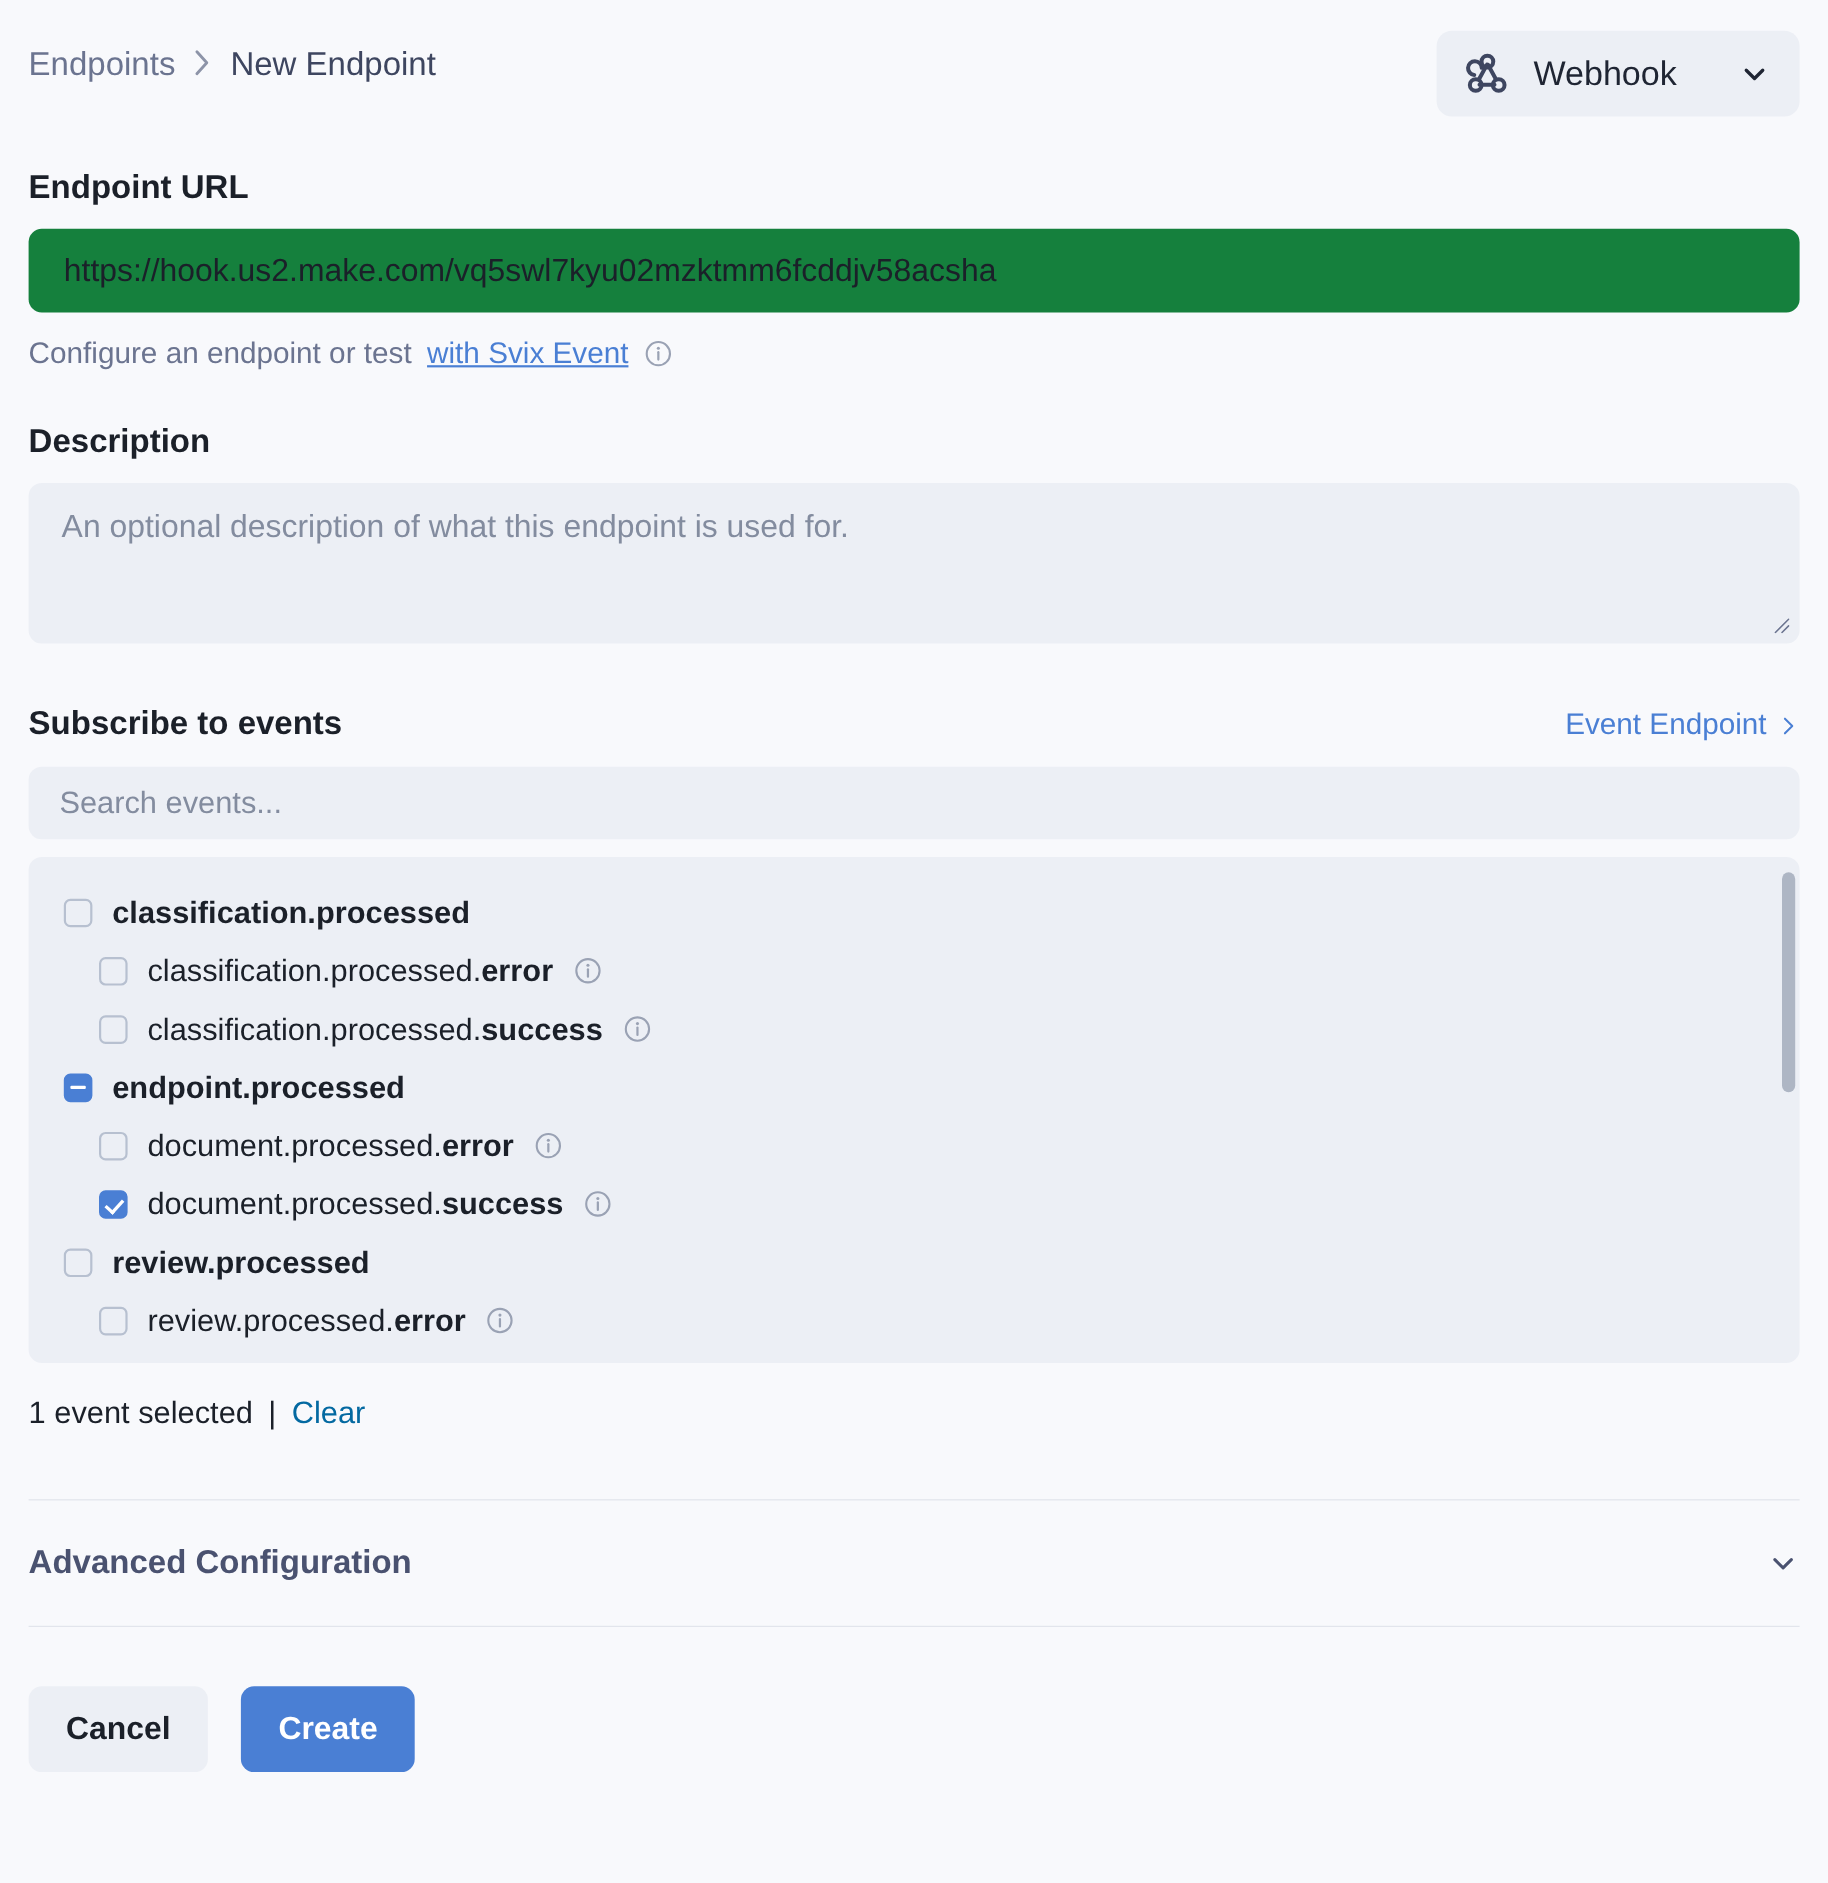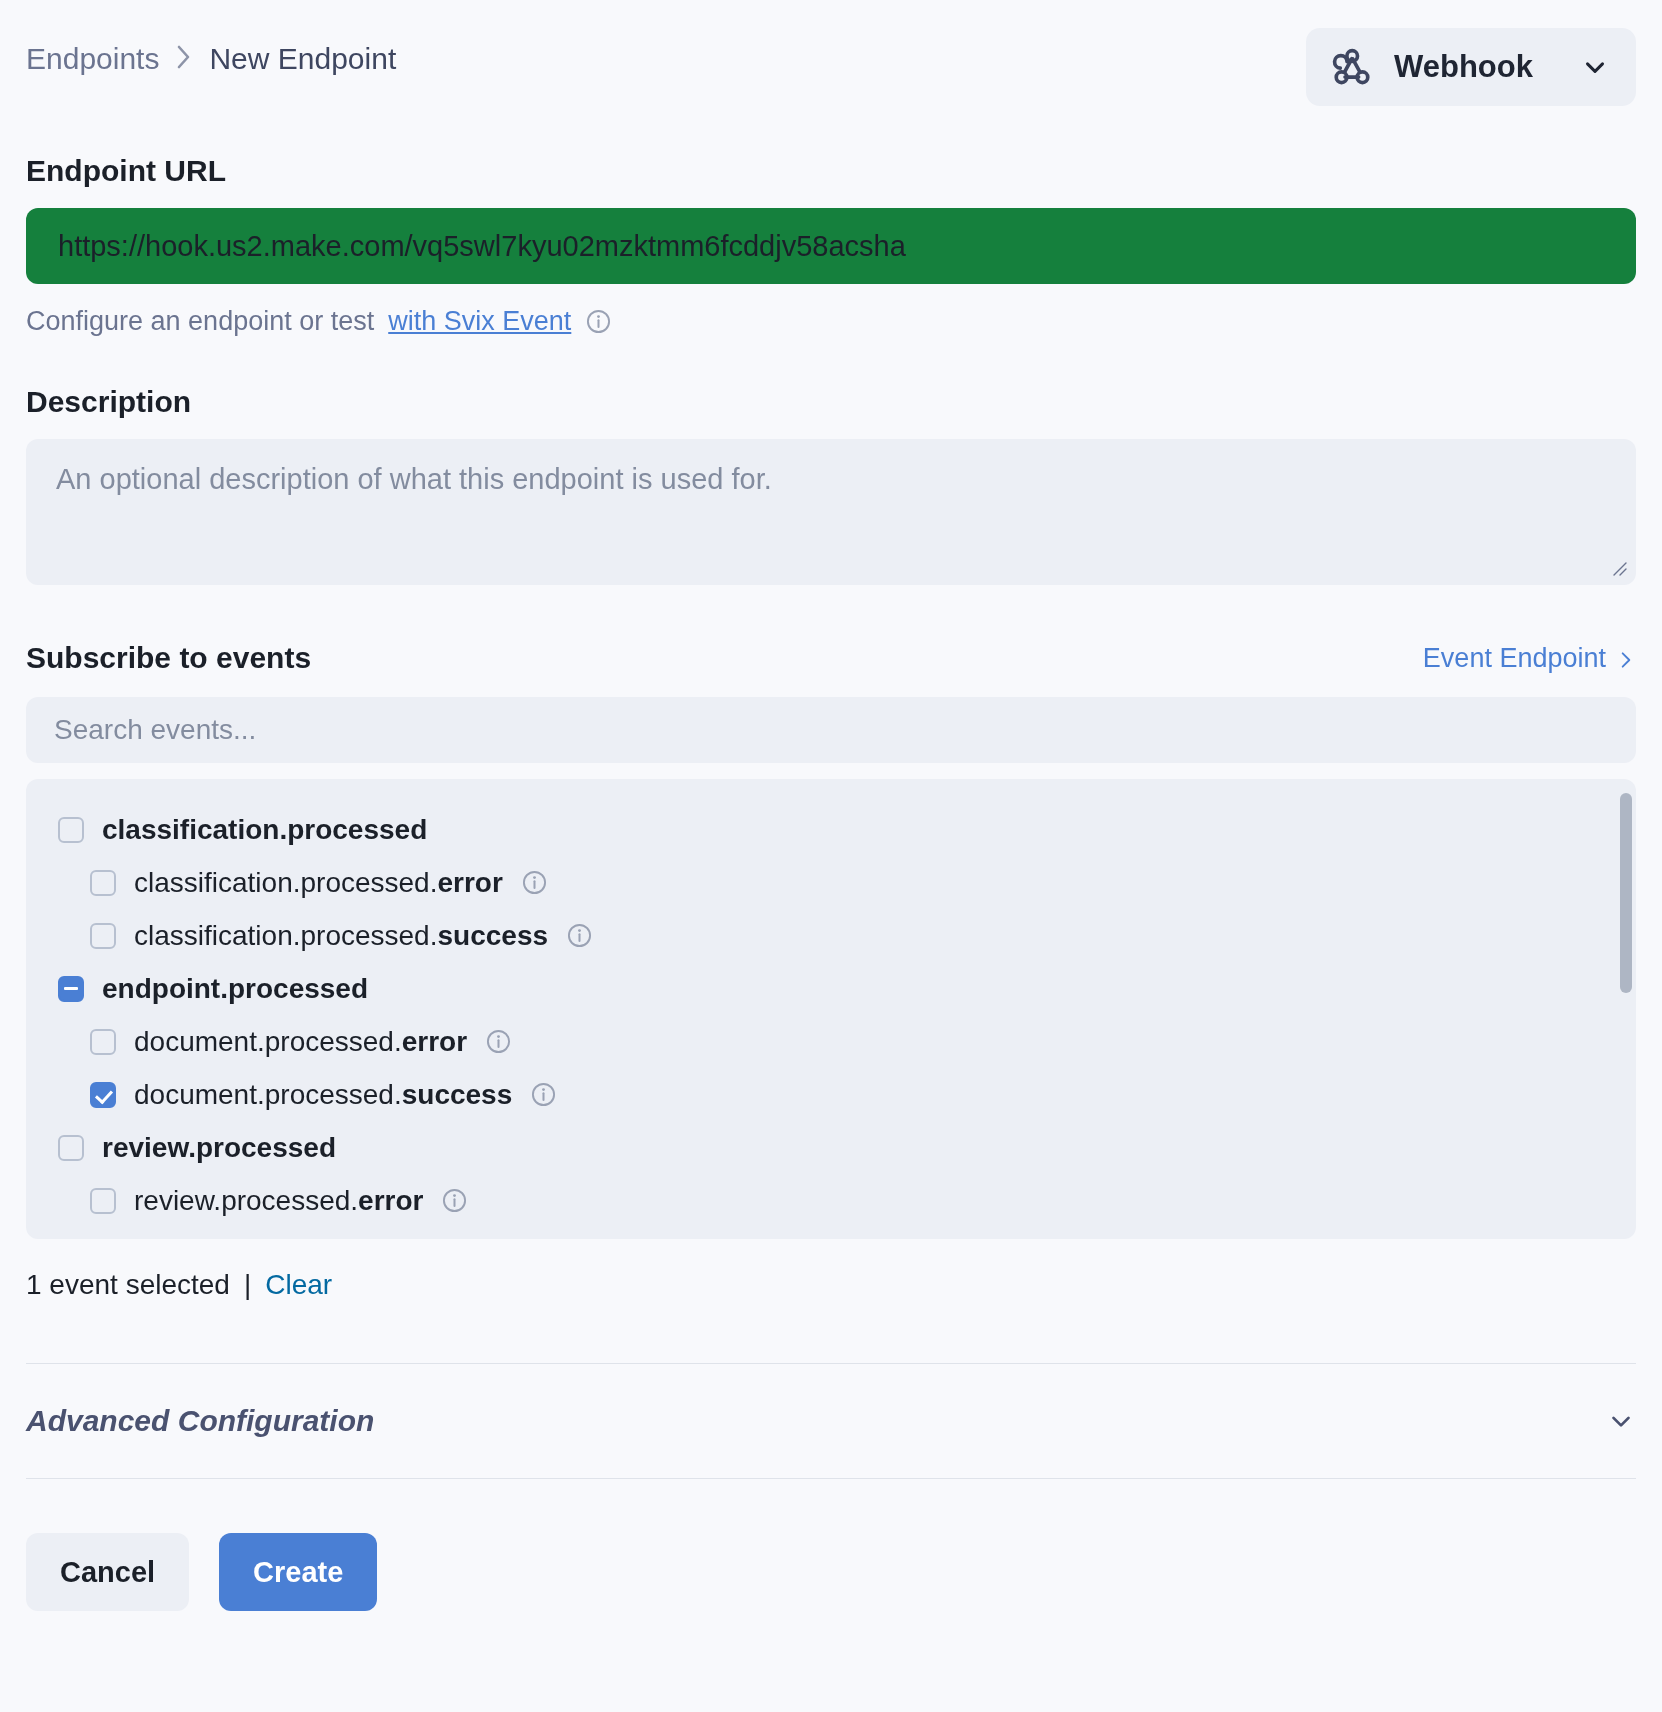--- a/index.html
+++ b/index.html
@@ -40,21 +40,21 @@
     display: flex;
     align-items: center;
     gap: 20px;
     background: #eceff5;
     border-radius: 14px;
     padding: 17px 26px 17px 24px;
     min-width: 330px;
   }
   .type-label {
     font-size: 31px;
-    font-weight: bold;
+    font-weight: normal;
     color: #1f2533;
     flex: 1;
   }
   .webhook-icon { width: 44px; height: 44px; display: block; }
   .chev-down { width: 30px; height: 30px; display: block; }
 
   
   .form { padding: 0 26px; }
 
   .field-label {
@@ -237,21 +237,20 @@
   .sel-divider { color: #1b2029; }
   .clear-link { color: #0369a1; text-decoration: none; font-size: 28px; }
 
   
   .adv-sep { height: 1px; background: #dfe3ea; margin-top: 62px; }
   .adv-row {
     display: flex;
     align-items: center;
     justify-content: space-between;
     padding: 40px 0;
-    font-style: italic;
   }
   .adv-title { font-size: 30px; font-weight: bold; color: #4a5270; }
   .adv-chev { width: 30px; height: 30px; display: block; }
 
   
   .footer {
     display: flex;
     align-items: center;
     gap: 30px;
     padding: 54px 0 0 0;

